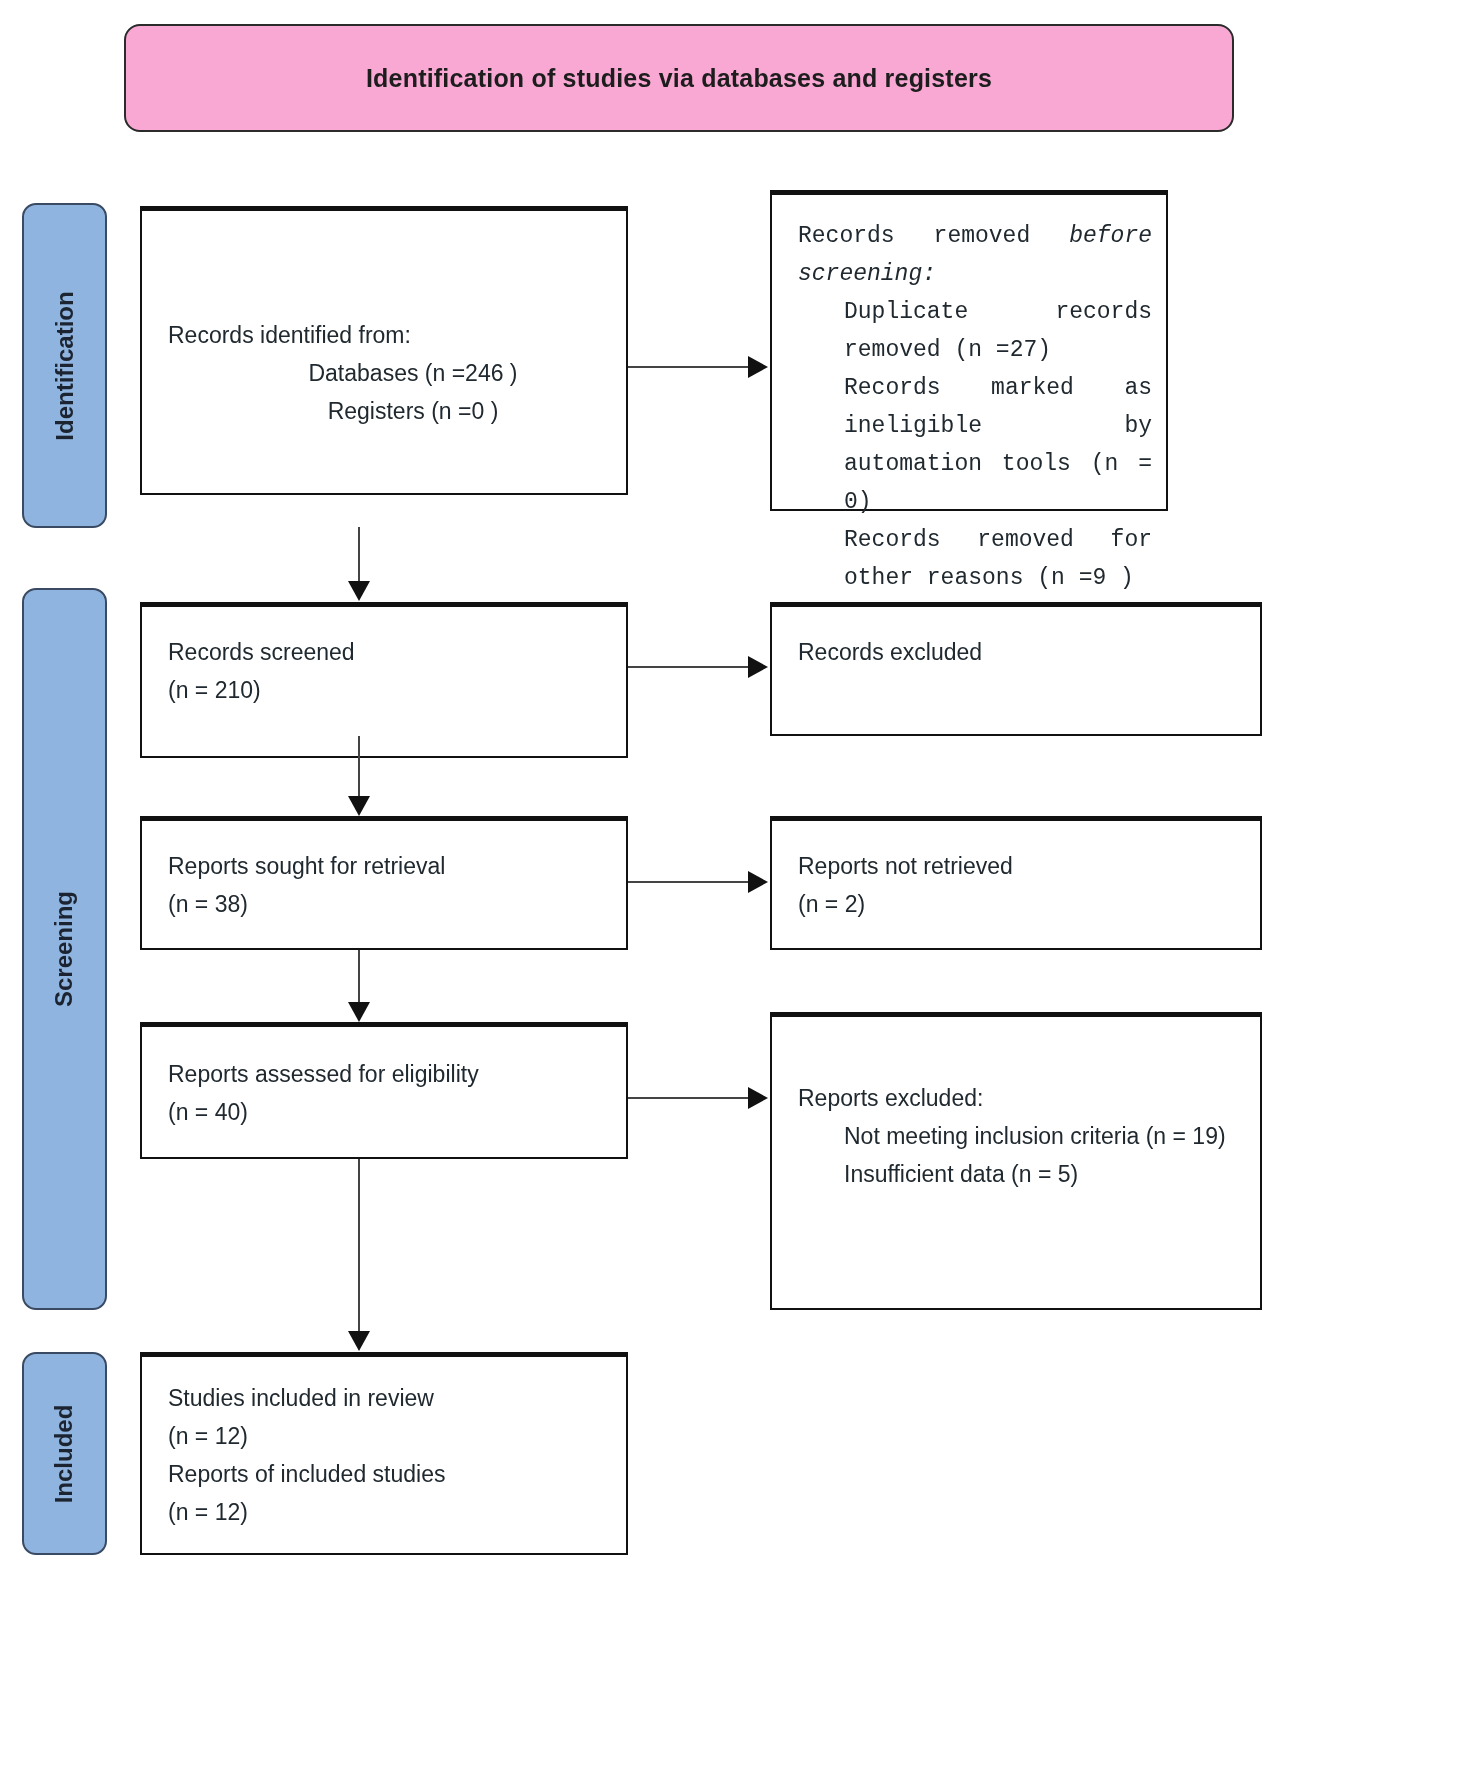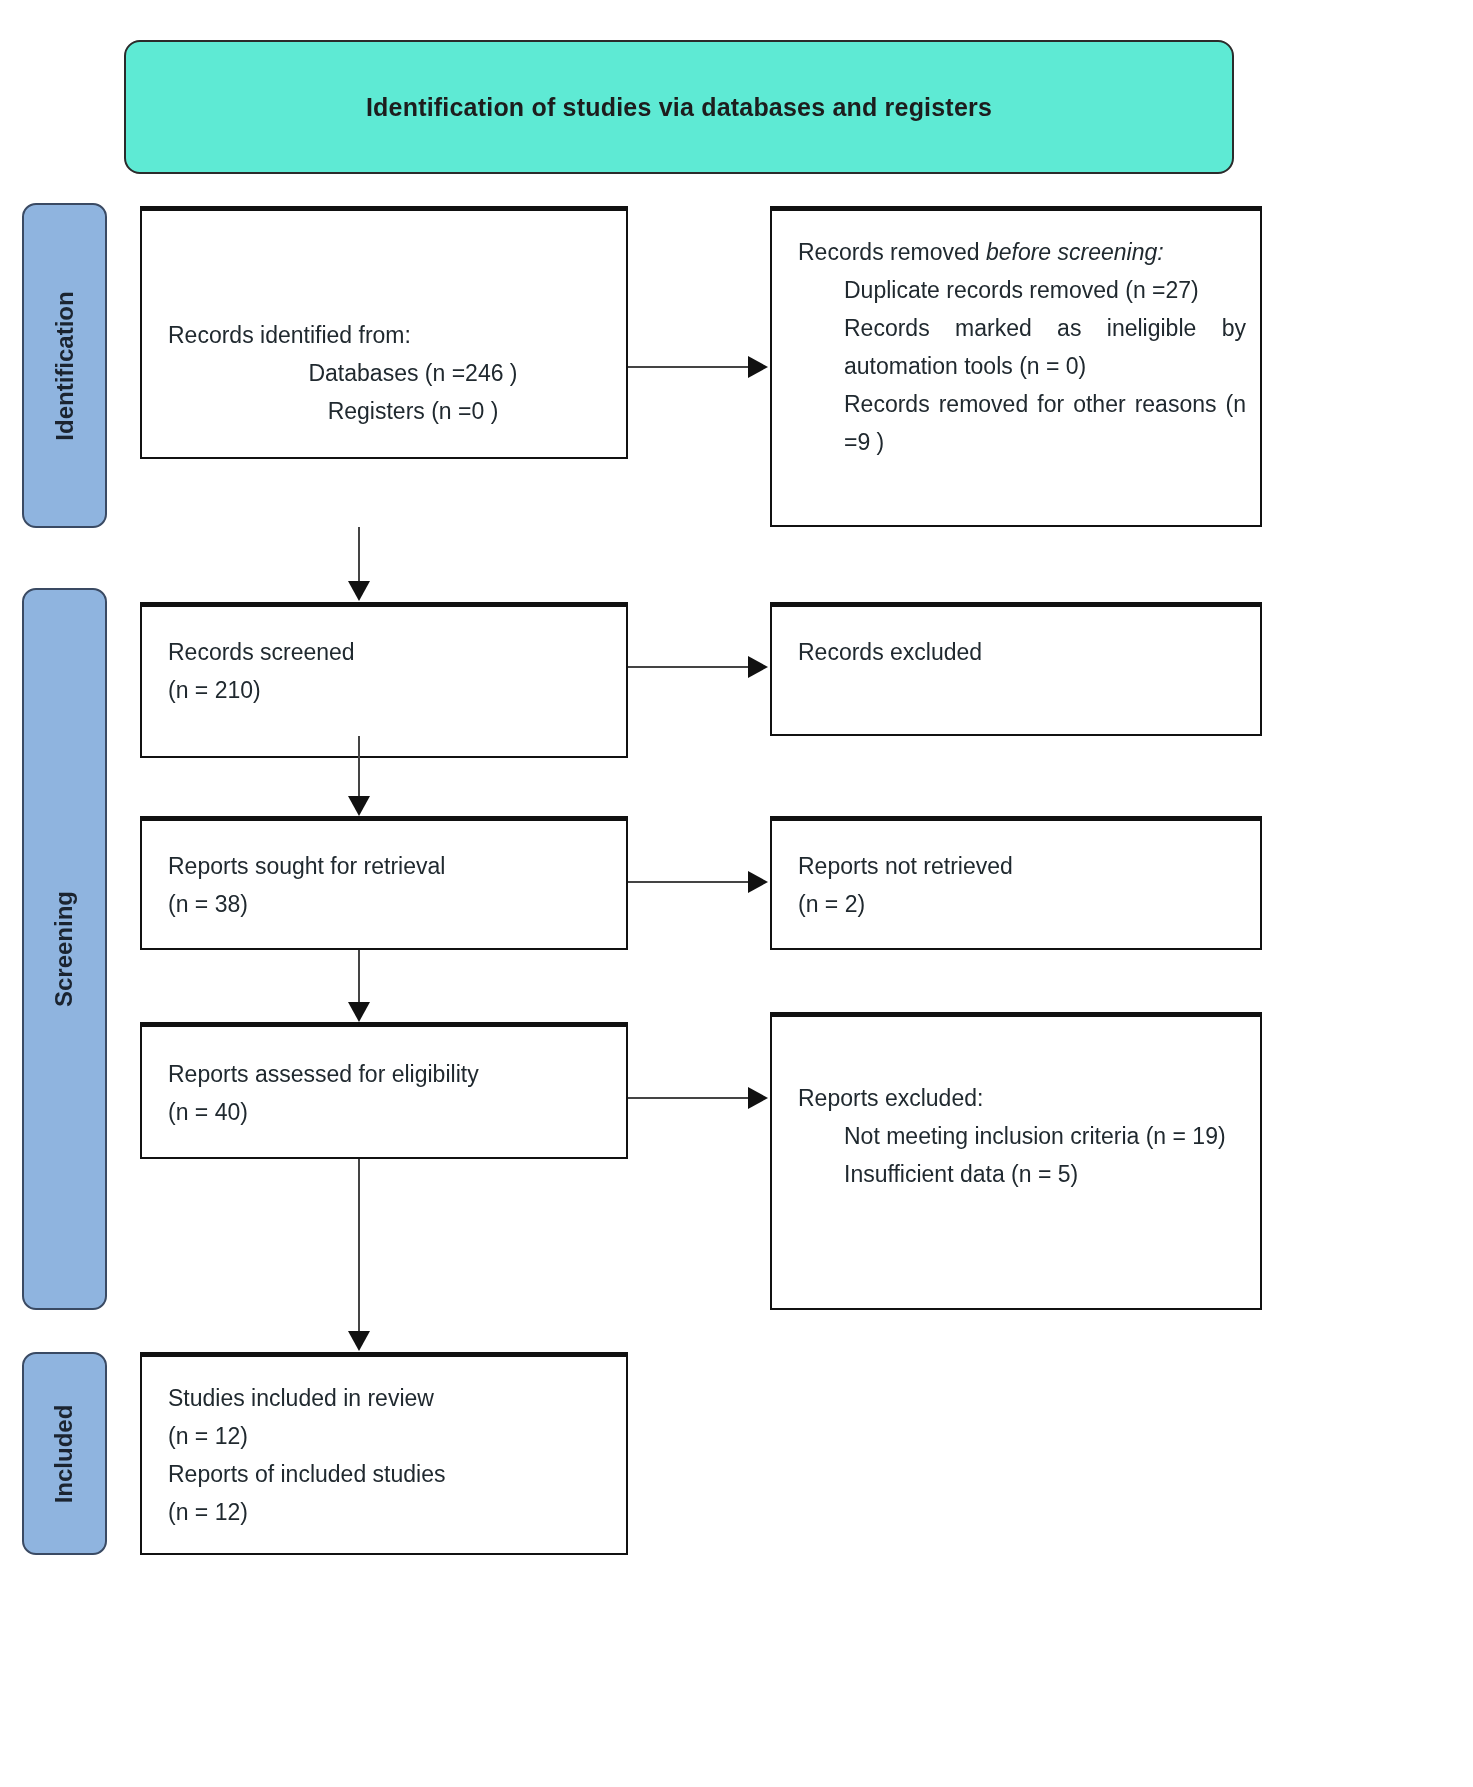--- a/index.html
+++ b/index.html
@@ -6,27 +6,26 @@
   body{
     width:1473px;height:1787px;position:relative;
     font-family:"Liberation Sans", sans-serif;
     color:#1a1a1a;
     -webkit-font-smoothing:antialiased;
   }
   .canvas{position:absolute;inset:0;}
 
   
   .banner{
-    position:absolute;left:124px;top:24px;width:1110px;height:134px;
-    background:#5eead4;
+    position:absolute;left:124px;top:24px;width:1110px;height:108px;
+    background:#f9a8d4;
     border:2px solid #2b2b2b;
     border-radius:16px;
     display:flex;align-items:center;justify-content:center;
     box-sizing:border-box;
-    margin-top:16px;
   }
   .banner-text{
     font-size:25px;font-weight:bold;color:#1d1d1d;letter-spacing:.2px;
     text-align:center;
   }
 
   
   .phase{
     position:absolute;
     background:#8FB4DF;
@@ -57,28 +56,28 @@
   .box .txt{
     position:absolute;left:26px;right:14px;
     font-size:23px;line-height:38px;color:#20292f;
   }
   .box .txt.just{text-align:justify;text-justify:inter-word;}
   .indent{display:block;padding-left:46px;text-indent:0;text-align:center;}
   .indent-hang{display:block;padding-left:46px;}
   i{font-style:italic;}
 
   
-  #box-identified    {left:140px;top:206px; width:488px;height:253px;}
+  #box-identified    {left:140px;top:206px; width:488px;height:289px;}
   #box-screened      {left:140px;top:602px; width:488px;height:156px;}
   #box-sought        {left:140px;top:816px; width:488px;height:134px;}
   #box-assessed      {left:140px;top:1022px;width:488px;height:137px;}
   #box-included      {left:140px;top:1352px;width:488px;height:203px;}
 
   
-  #box-removed       {left:770px;top:206px; width:492px;height:321px;}
+  #box-removed       {left:770px;top:190px; width:398px;height:321px;font-family:Liberation Mono, monospace;}
   #box-excluded      {left:770px;top:602px; width:492px;height:134px;}
   #box-notretrieved  {left:770px;top:816px; width:492px;height:134px;}
   #box-reportsexcl   {left:770px;top:1012px;width:492px;height:298px;}
 
   
   #box-identified .txt   {top:105px;}
   #box-removed .txt      {top:22px;}
   #box-screened .txt     {top:26px;}
   #box-excluded .txt     {top:26px;}
   #box-sought .txt       {top:26px;}

